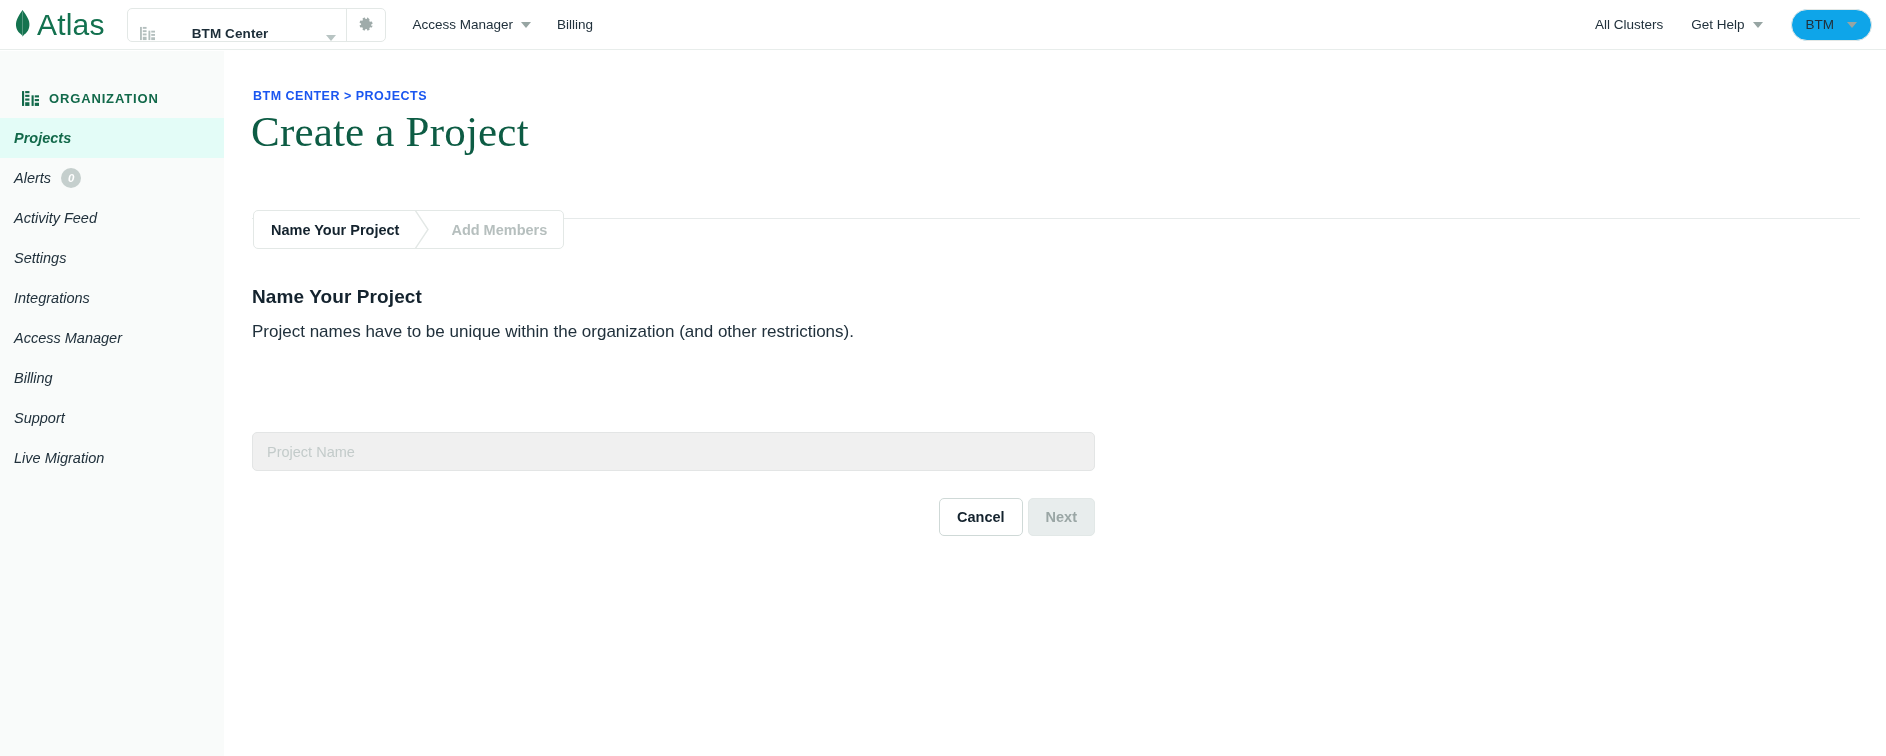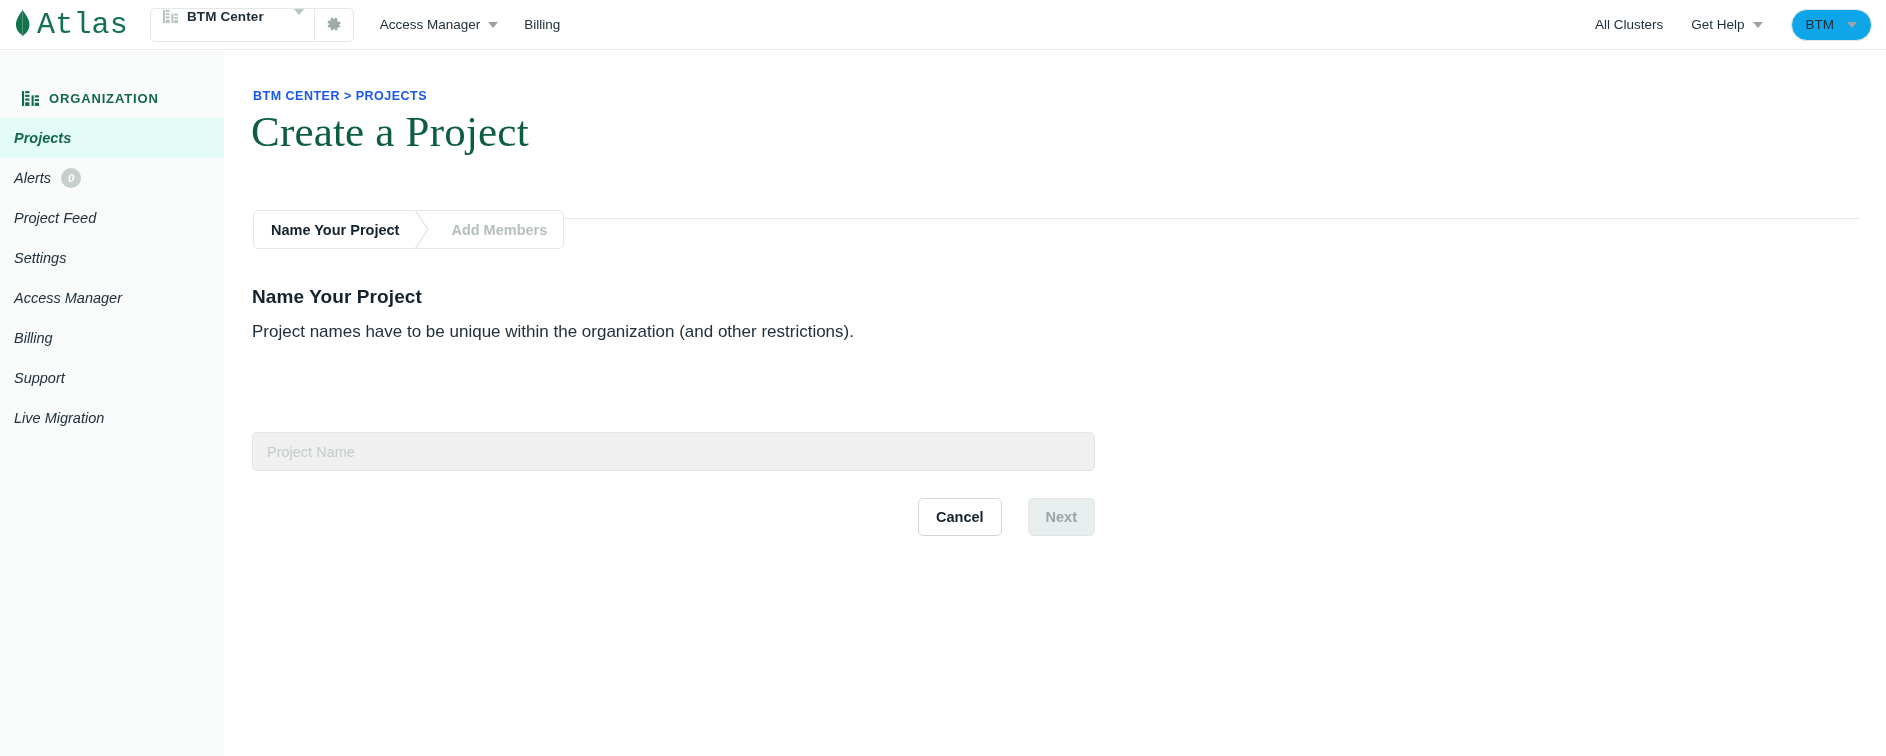--- a/index.html
+++ b/index.html
@@ -17,33 +17,33 @@
     position: absolute; left: 0; top: 0; width: 1886px; height: 50px;
     background: #ffffff;
     border-bottom: 1px solid #e8edeb;
     display: flex; align-items: center;
   }
   .logo-wrap {
     display: flex; align-items: center; margin-left: 12px; margin-right: 22px;
   }
   .leaf { width: 21px; height: 30px; display:block; }
   .logo-text {
-    font-family: Liberation Mono, monospace;
+    font-family: Liberation Sans, sans-serif;
     font-size: 30px; color: #13714f; letter-spacing: 0.2px; margin-left: 4px;
     line-height: 1;
   }
 
   .org-pill {
     display: flex; align-items: center; height: 34px;
     border: 1px solid #e3e8e6; border-radius: 5px; background: #fff;
     overflow: hidden;
   }
   .org-pill-main {
-    display: flex; align-items: flex-start; height: 100%;
-    padding: 0 10px 0 12px; cursor: pointer;
+    display: flex; align-items: flex-end; height: 100%;
+    padding: 0 10px 0 12px; cursor: pointer; gap: 28px;
   }
   .bldg-icon { width: 15px; height: 15px; margin-right: 9px; display:block; }
   .org-name { font-size: 13.5px; font-weight: 700; color: #1c2d38; letter-spacing: 0.1px; }
   .caret-sm {
     width: 0; height: 0; margin-left: 30px;
     border-left: 5px solid transparent; border-right: 5px solid transparent;
     border-top: 6px solid #b8c4c3;
   }
   .pill-div { width: 1px; height: 34px; background: #e3e8e6; }
   .gear-btn {
@@ -161,21 +161,21 @@
   .btn {
     height: 38px; border-radius: 5px; font-size: 14.5px; font-weight: 700;
     display: inline-flex; align-items: center; justify-content: center;
     font-family: "Liberation Sans", sans-serif;
   }
   .btn-cancel {
     min-width: 73px; padding: 0 17px; background: #ffffff;
     border: 1px solid #cfd9d7; color: #14232e; cursor: pointer;
   }
   .btn-next {
-    min-width: 56px; padding: 0 17px; margin-left: 26px;
+    min-width: 56px; padding: 0 17px; margin-left: 5px;
     background: #e8eded; border: 1px solid #e2e8e7; color: #9aa6a5;
     cursor: default;
   }
 </style>
 </head>
 <body>
 
 <div class="app">
 
   <div class="topnav">
@@ -262,24 +262,27 @@
 
     <div class="side-list">
       <div class="side-item active">
         <span>Projects</span>
       </div>
       <div class="side-item">
         <span>Alerts</span>
         <span class="badge">0</span>
       </div>
       <div class="side-item">
-        <span>Project Feed</span>
+        <span>Activity Feed</span>
       </div>
       <div class="side-item">
         <span>Settings</span>
+      </div>
+      <div class="side-item">
+        <span>Integrations</span>
       </div>
       <div class="side-item">
         <span>Access Manager</span>
       </div>
       <div class="side-item">
         <span>Billing</span>
       </div>
       <div class="side-item">
         <span>Support</span>
       </div>

